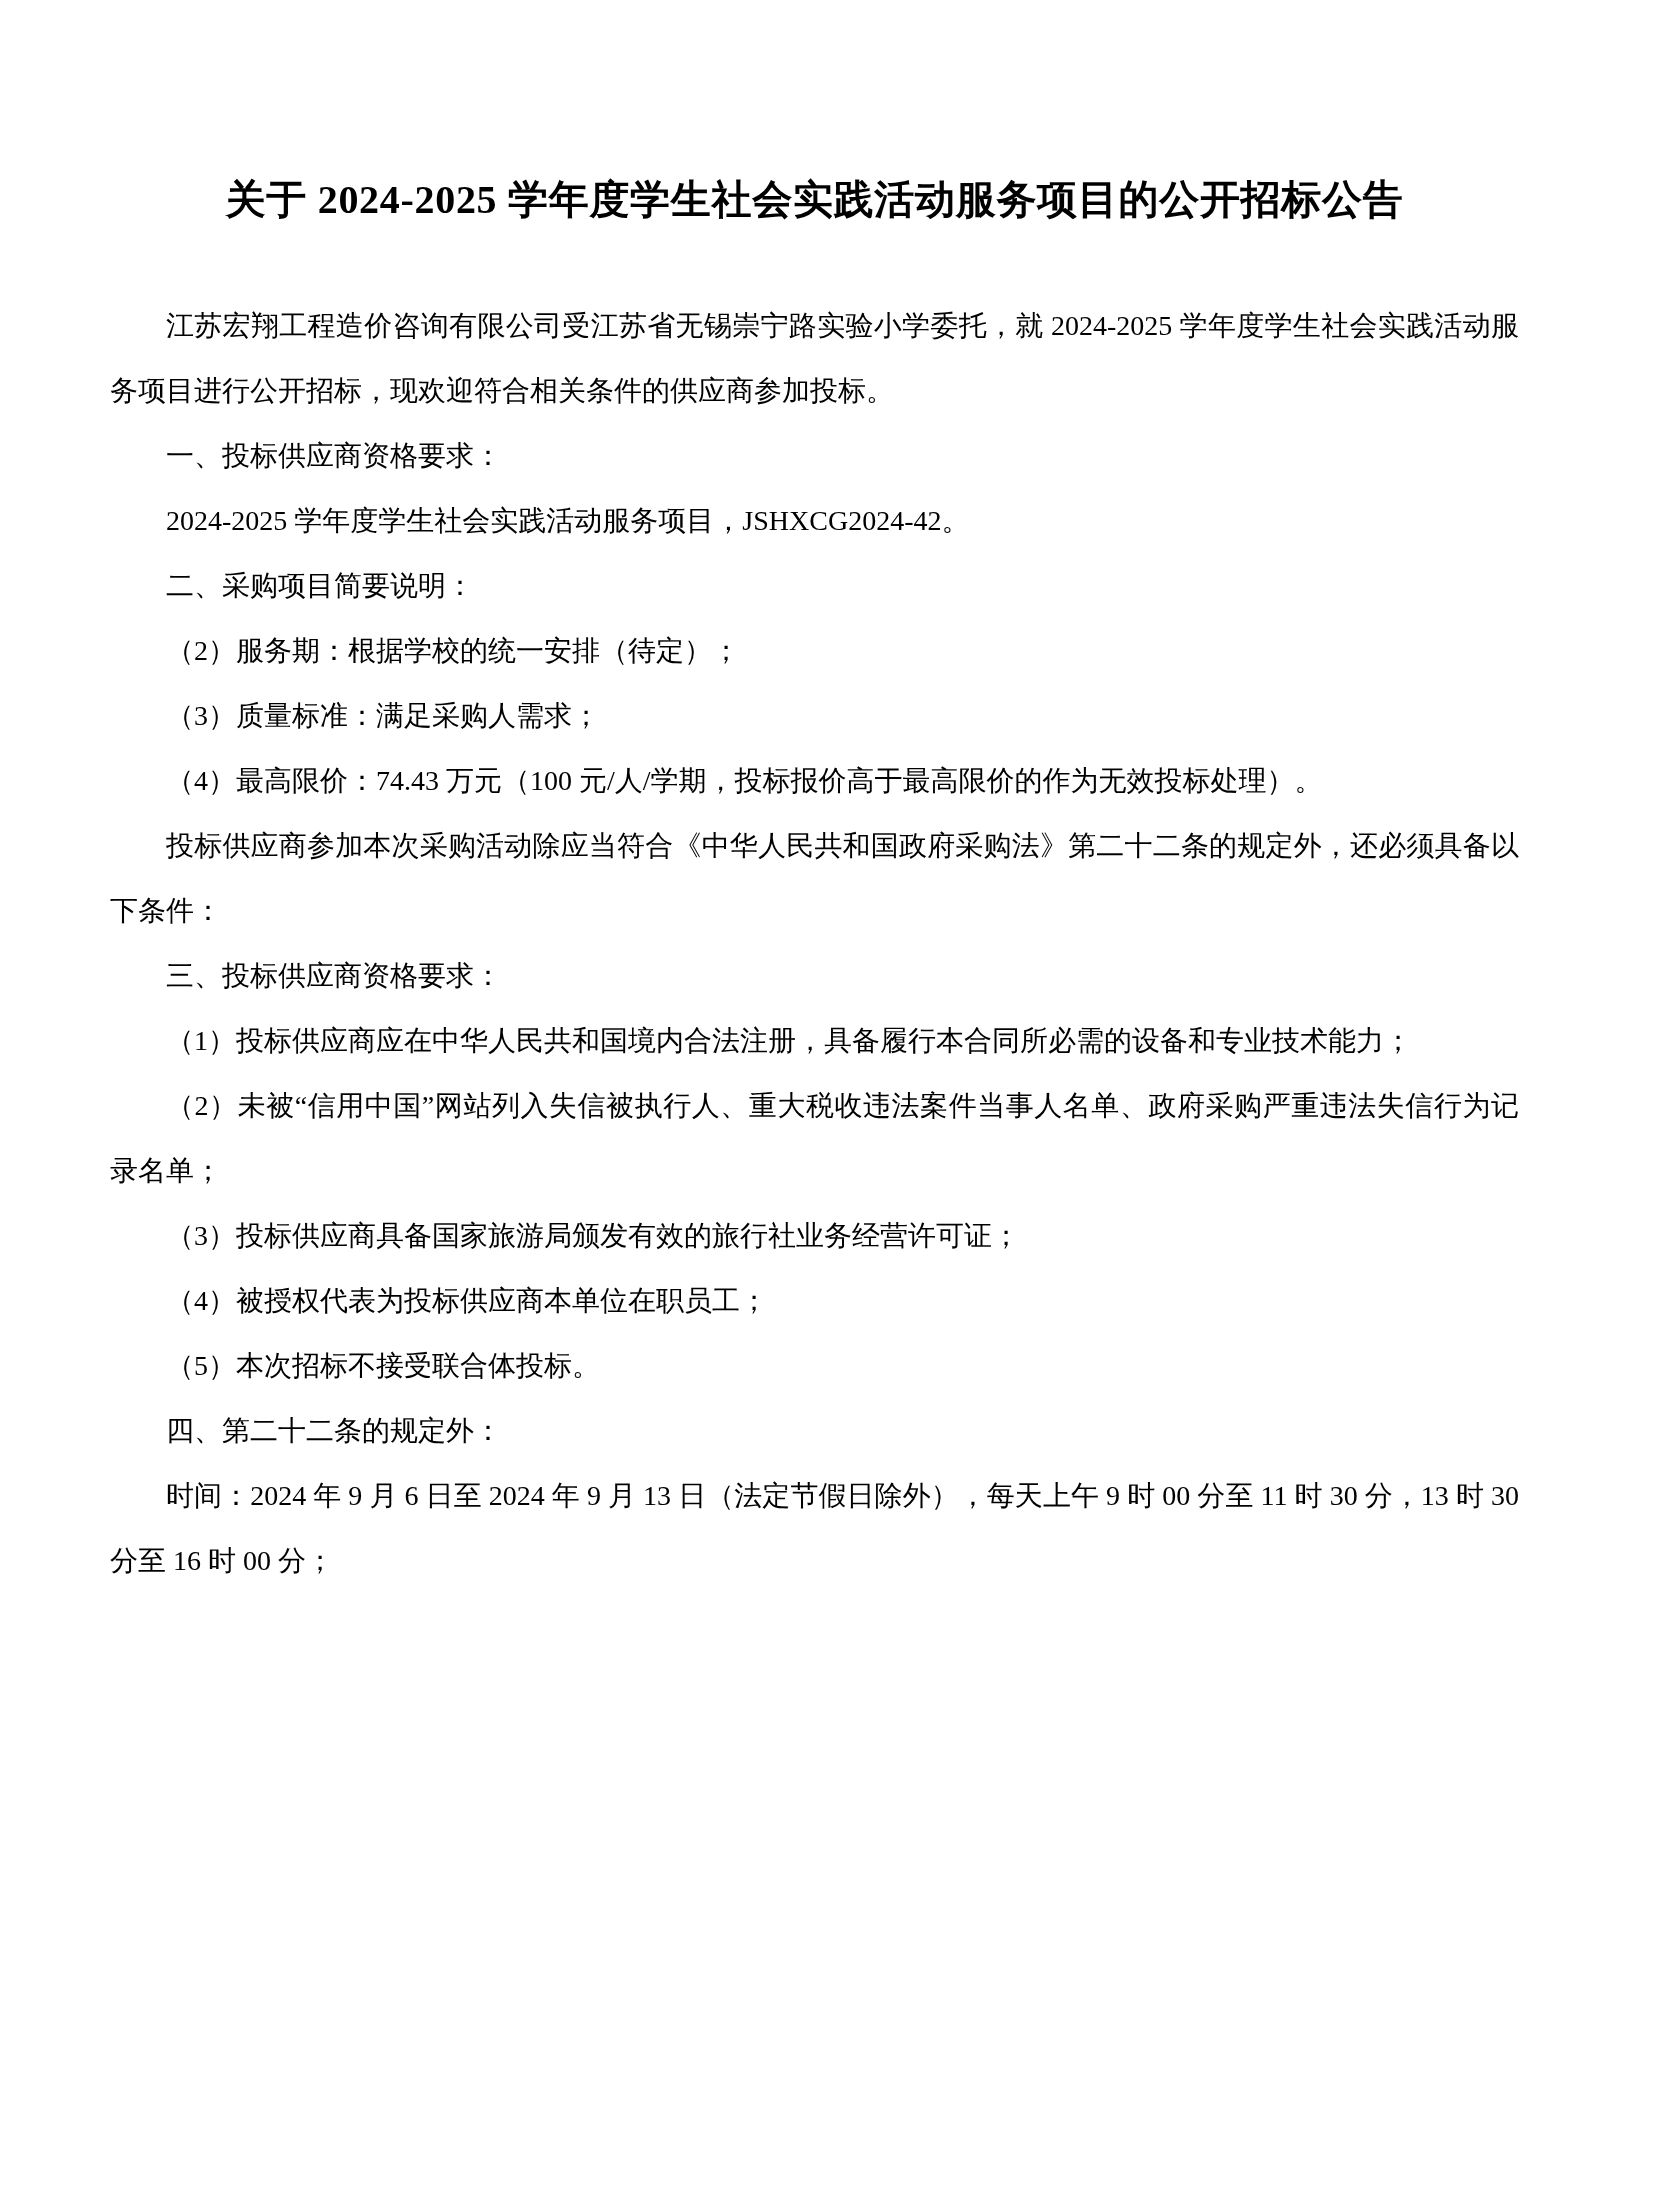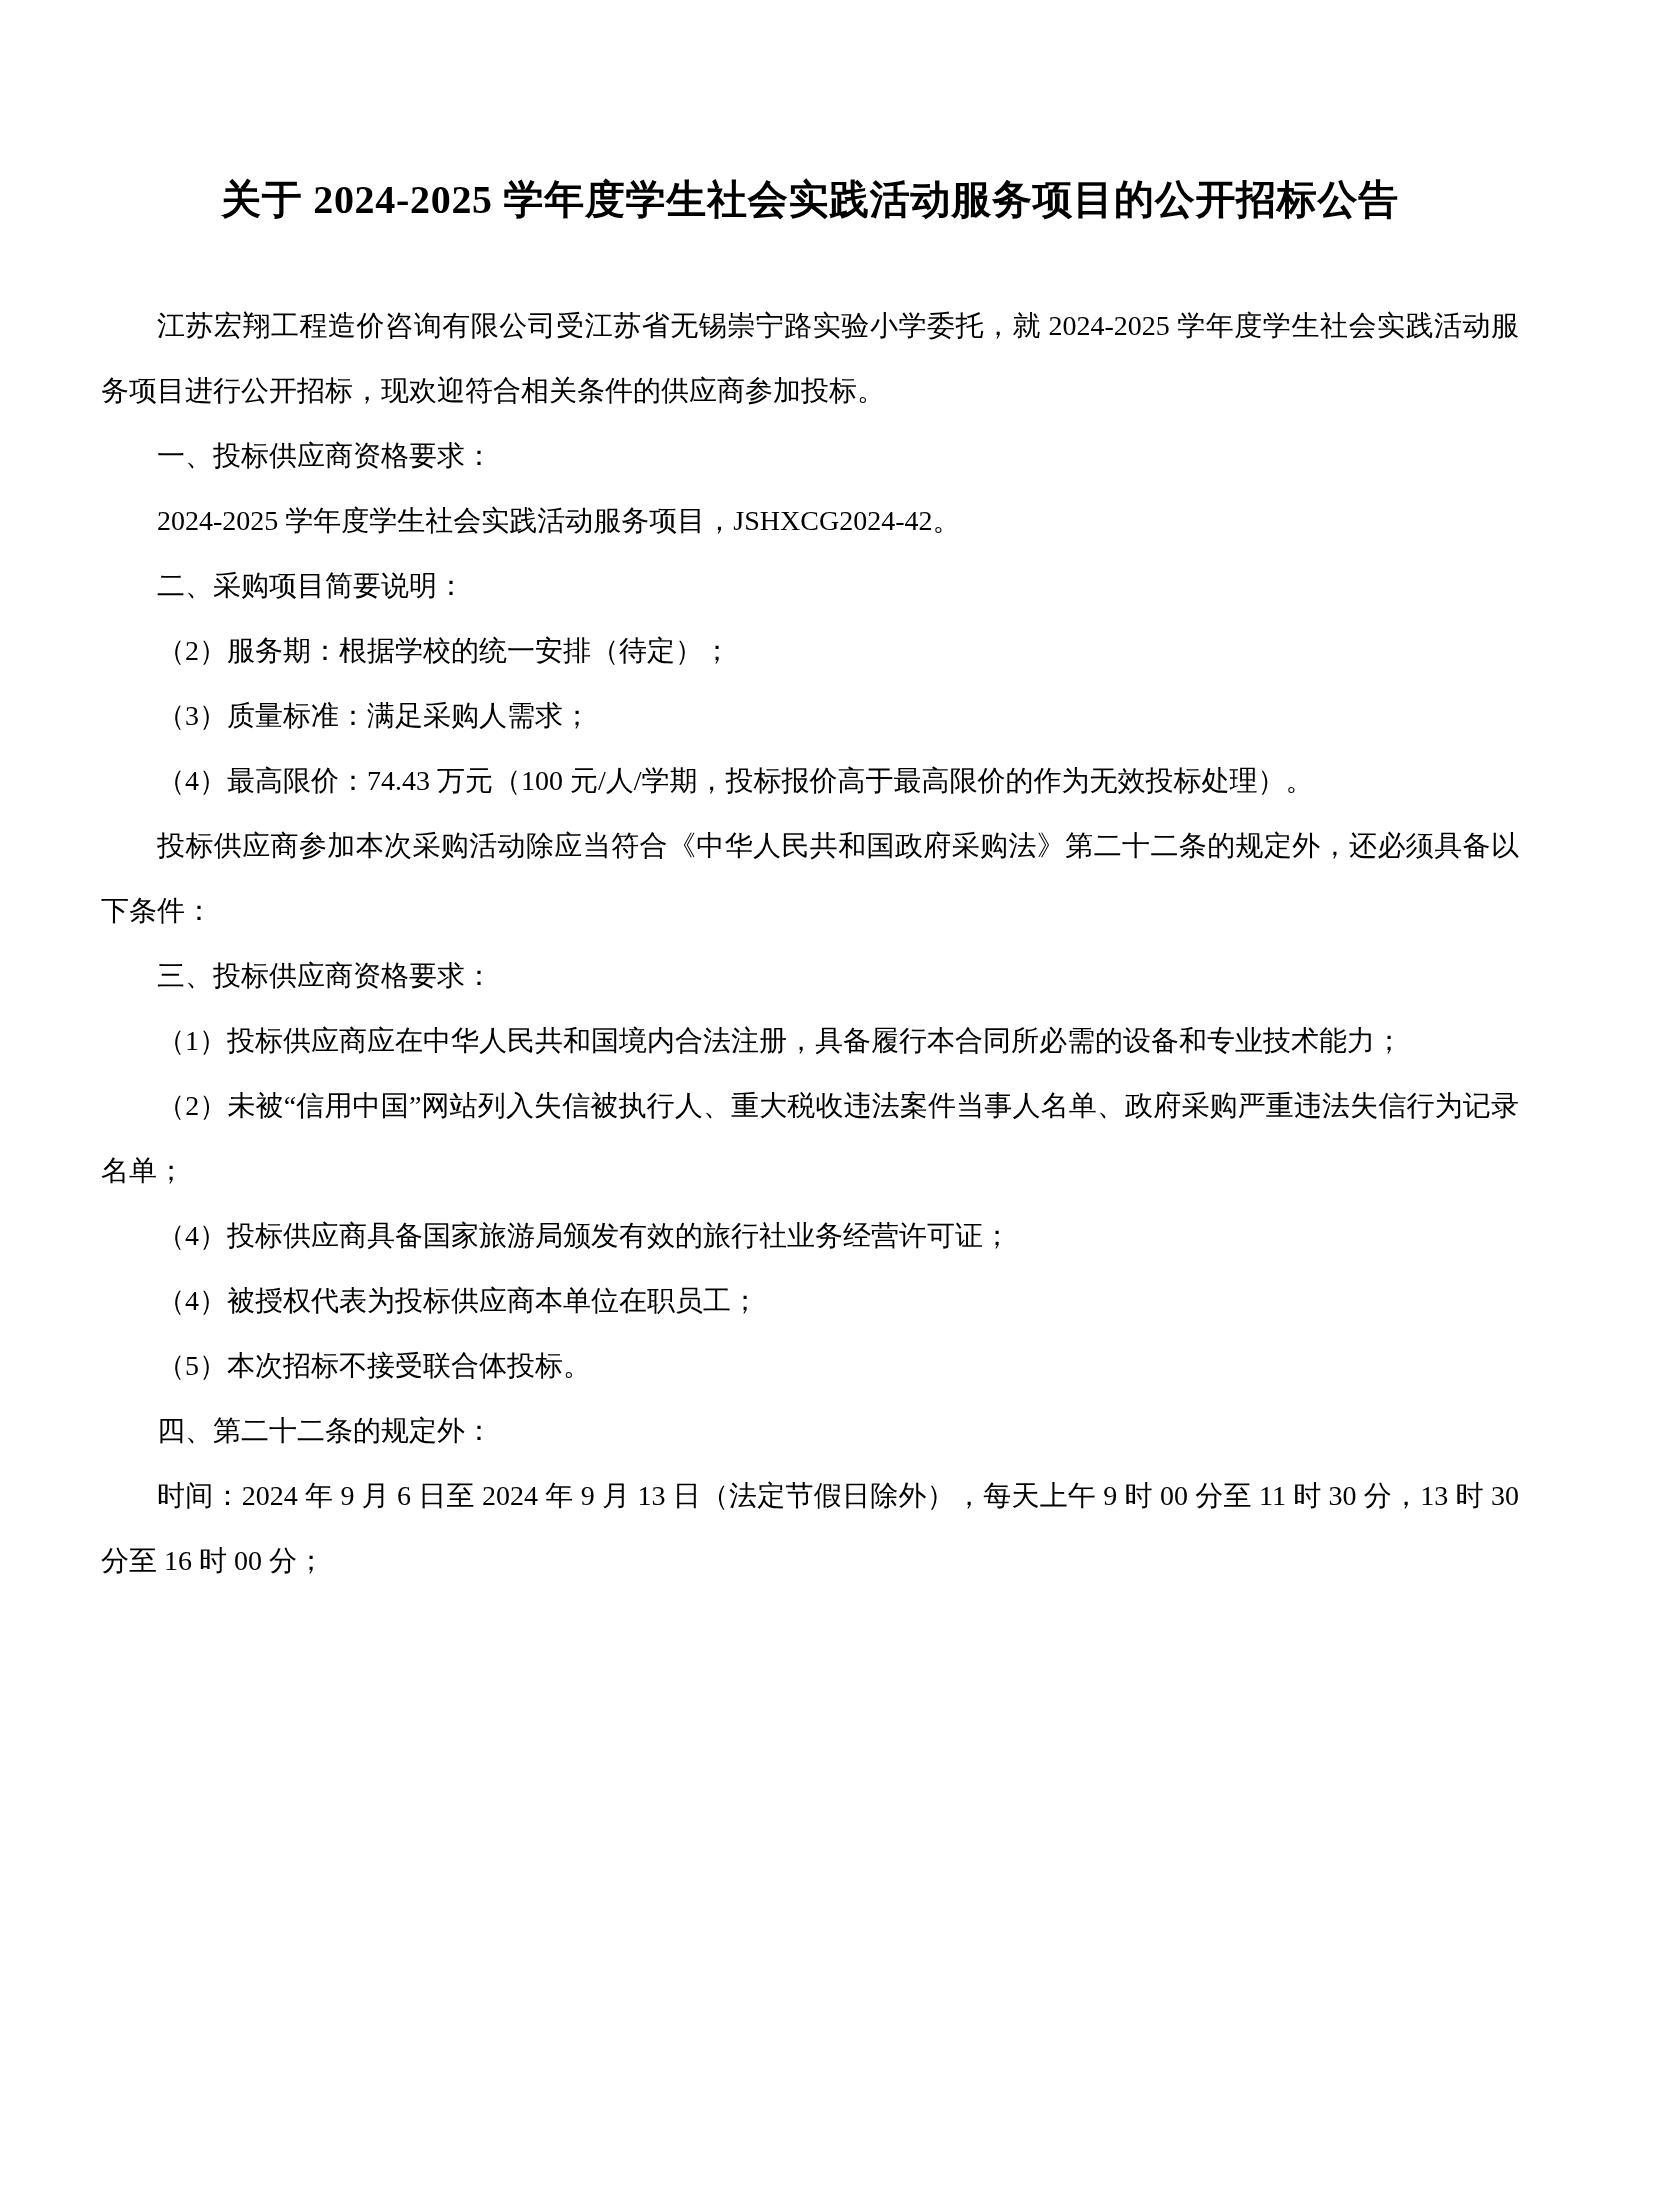--- a/index.html
+++ b/index.html
@@ -11,22 +11,21 @@
   .page {
     position: relative;
     width: 1667px;
     height: 2205px;
     background: #ffffff;
     color: #000000;
     overflow: hidden;
     font-family: "Liberation Serif", "DejaVu Serif", serif;
   }
   .content {
-    padding: 171px 148px 0 73px;
-    margin-left: 28px;
+    padding: 171px 148px 0 110px;
   }
   .doc-title {
     margin: 0;
     font-size: 40px;
     line-height: 57px;
     font-weight: 700;
     text-align: center;
     letter-spacing: 0.7px;
   }
   .doc-body {
@@ -52,21 +51,21 @@
       <p>一、投标供应商资格要求：</p>
       <p>2024-2025 学年度学生社会实践活动服务项目，JSHXCG2024-42。</p>
       <p>二、采购项目简要说明：</p>
       <p>（2）服务期：根据学校的统一安排（待定）；</p>
       <p>（3）质量标准：满足采购人需求；</p>
       <p>（4）最高限价：74.43 万元（100 元/人/学期，投标报价高于最高限价的作为无效投标处理）。</p>
       <p>投标供应商参加本次采购活动除应当符合《中华人民共和国政府采购法》第二十二条的规定外，还必须具备以下条件：</p>
       <p>三、投标供应商资格要求：</p>
       <p>（1）投标供应商应在中华人民共和国境内合法注册，具备履行本合同所必需的设备和专业技术能力；</p>
       <p>（2）未被“信用中国”网站列入失信被执行人、重大税收违法案件当事人名单、政府采购严重违法失信行为记录名单；</p>
-      <p>（4）投标供应商具备国家旅游局颁发有效的旅行社业务经营许可证；</p>
+      <p>（3）投标供应商具备国家旅游局颁发有效的旅行社业务经营许可证；</p>
       <p>（4）被授权代表为投标供应商本单位在职员工；</p>
       <p>（5）本次招标不接受联合体投标。</p>
       <p>四、第二十二条的规定外：</p>
       <p>时间：2024 年 9 月 6 日至 2024 年 9 月 13 日（法定节假日除外），每天上午 9 时 00 分至 11 时 30 分，13 时 30 分至 16 时 00 分；</p>
     </div>
   </div>
 </div>
 
 
 </body></html>

